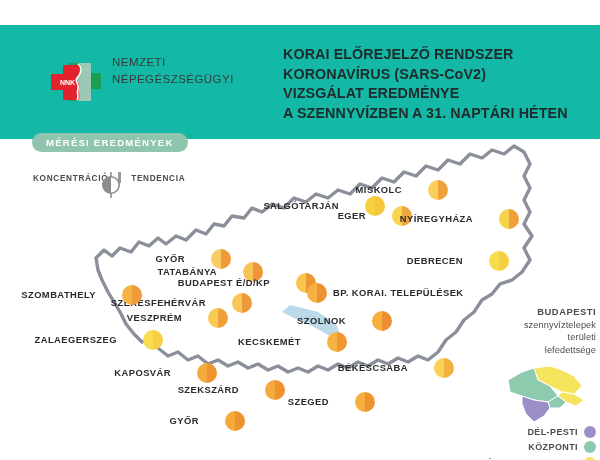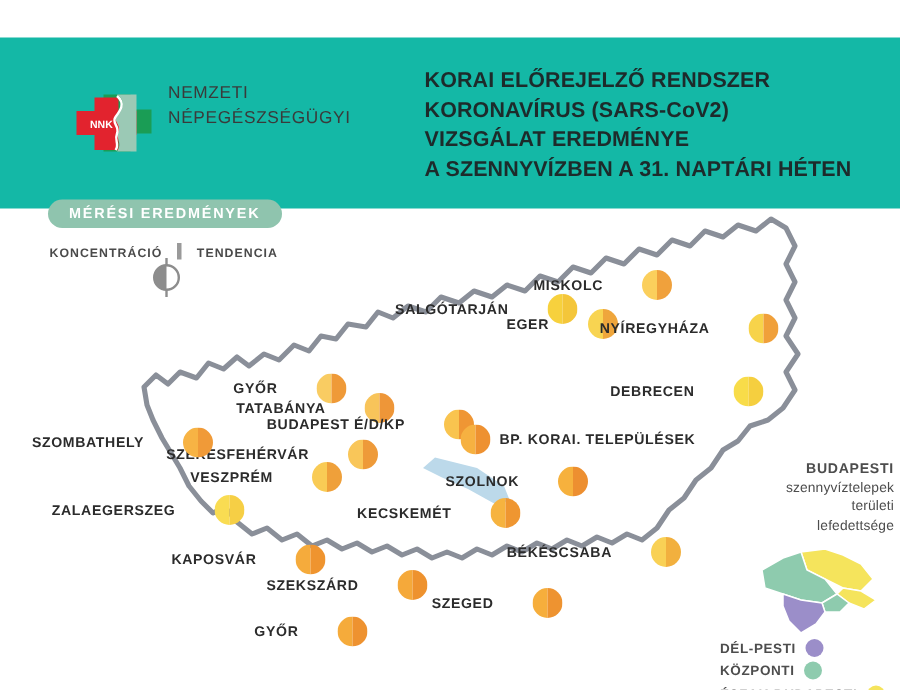--- a/index.html
+++ b/index.html
@@ -32,21 +32,21 @@
 
   
   #legend-pill{
     position:absolute;left:32px;top:133px;
     background:#8fc4ae;color:#ffffff;
     border-radius:11px;
     padding:4px 14px 4px 14px;
     font-size:9.6px;font-weight:700;letter-spacing:1.2px;
   }
   #legend-labels{
-    position:absolute;left:33px;top:162px;
+    position:absolute;left:33px;top:172px;
     font-size:8.2px;font-weight:700;letter-spacing:.7px;color:#4a4a4a;
     white-space:nowrap;
   }
   #legend-labels .sep{
     display:inline-block;width:3px;height:11px;background:#9a9a9a;
     vertical-align:-2px;margin:0 7px;
   }
   #legend-icon{position:absolute;left:98px;top:172px;width:26px;height:26px;}
 
   
@@ -75,21 +75,21 @@
     position:absolute;left:498px;top:306px;width:98px;
     text-align:right;color:#4d4d4d;line-height:12.6px;
   }
   #inset-title .t1{font-size:9.4px;font-weight:700;letter-spacing:.5px;}
   #inset-title .t2{font-size:9.2px;font-weight:400;letter-spacing:.1px;}
   #inset-map{position:absolute;left:500px;top:366px;width:96px;height:56px;}
   #inset-legend{
     position:absolute;left:480px;top:424px;width:116px;
   }
   .ilrow{
-    display:flex;align-items:center;
+    display:flex;align-items:center;justify-content:flex-end;
     gap:6px;height:15.5px;
   }
   .ilrow span.lbl{
     font-size:9px;font-weight:700;letter-spacing:.4px;color:#4d4d4d;
     white-space:nowrap;
   }
   .ilrow span.sw{width:12px;height:12px;border-radius:50%;flex:0 0 auto;}
 </style>
 </head>
 <body>

